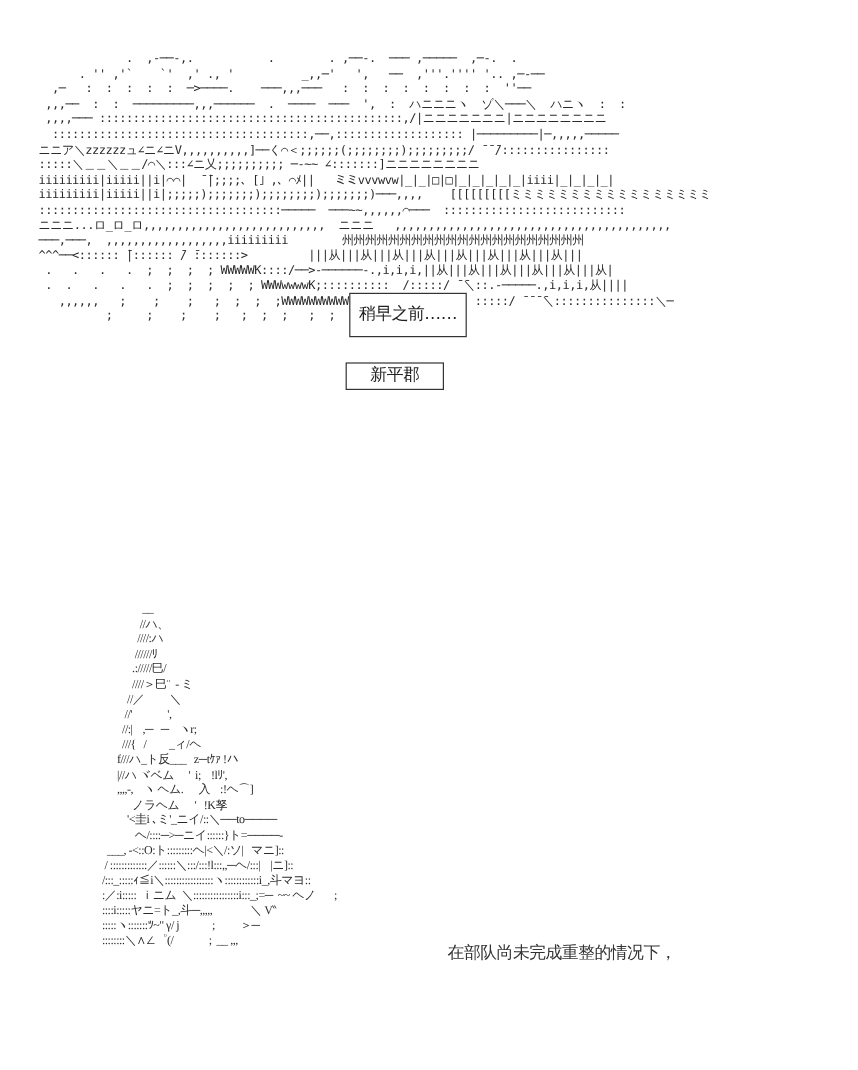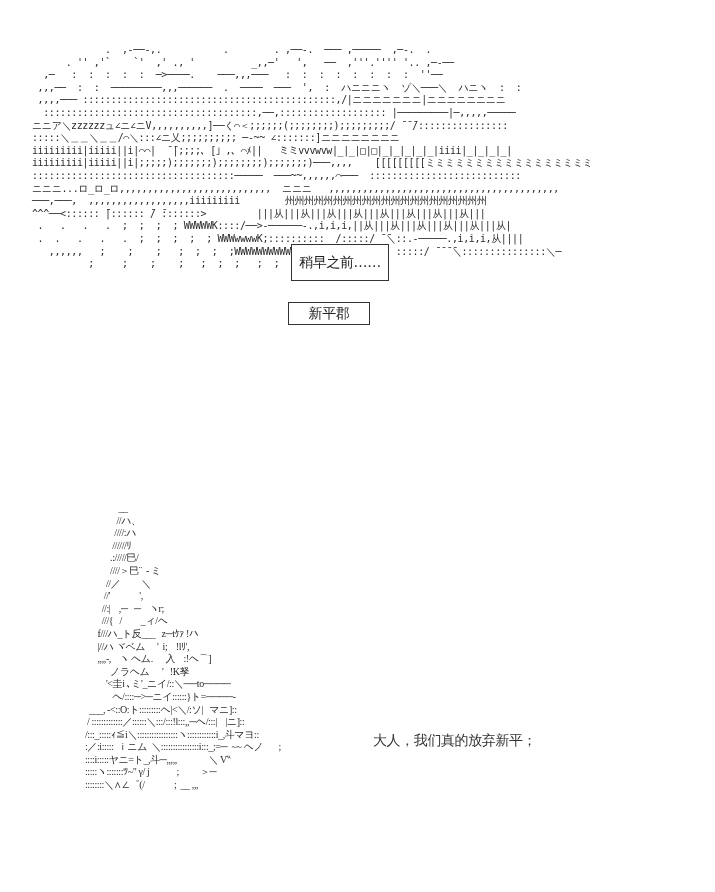--- a/index.html
+++ b/index.html
@@ -78,20 +78,20 @@
            ___, -&lt;::O:ト:::::::::ヘ|&lt;＼/:ソ|   マニ]::
           / :::::::::::::／::::::＼:::/:::!l:::,,─ヘ/:::|    |ニ]::
          /:::_:::::ｨ≦i＼:::::::::::::::::ヽ::::::::::::i_,斗マヨ::
          :／:i:::::  ｉニム  ＼::::::::::::::::i:::_;=─  ~~ ヘノ゜ﾞ;
          ::::i:::::ヤニ=ト_,斗─,,,,,               ＼ V‶
          :::::ヽ:::::::ﾂ~" γ/ j             ;          ＞─
          ::::::::＼∧∠゜(/              ;  __ ,,,</pre>
 
 
 <div class="dialogue">
-  <p>大人，我们真的放弃新平；</p>
   <div class="gap"></div>
+  <p>在部队尚未完成重整的情况下，</p>
   
 </div>
 
 
 
 
 </wwwwwww乂::::::::::::::::></pre>
 </body></html>

